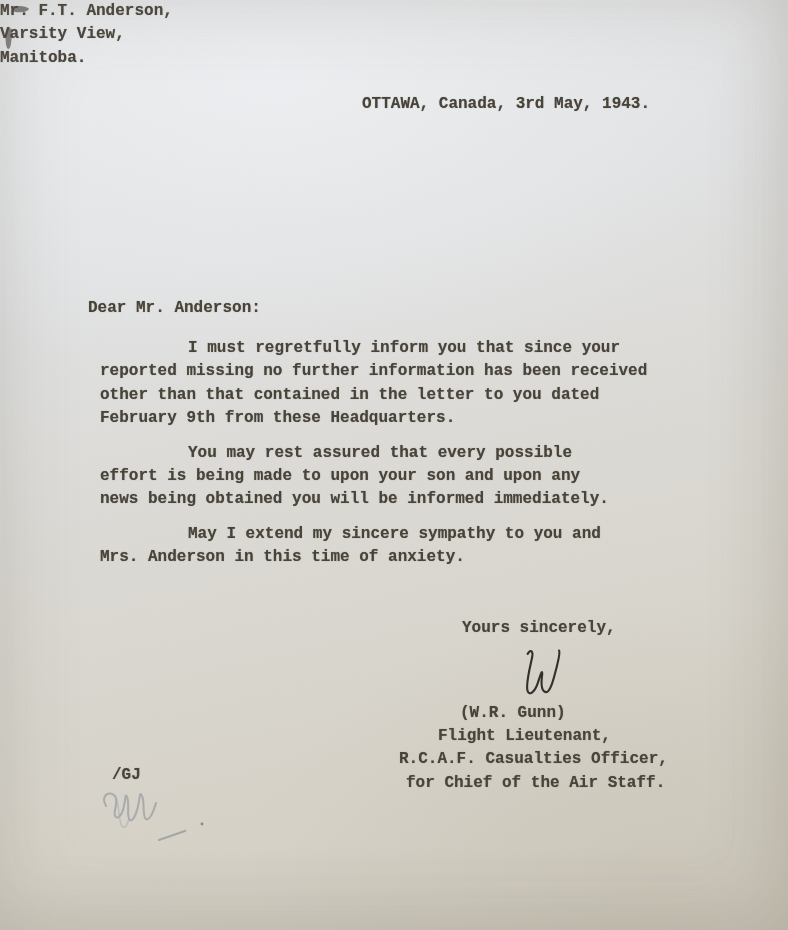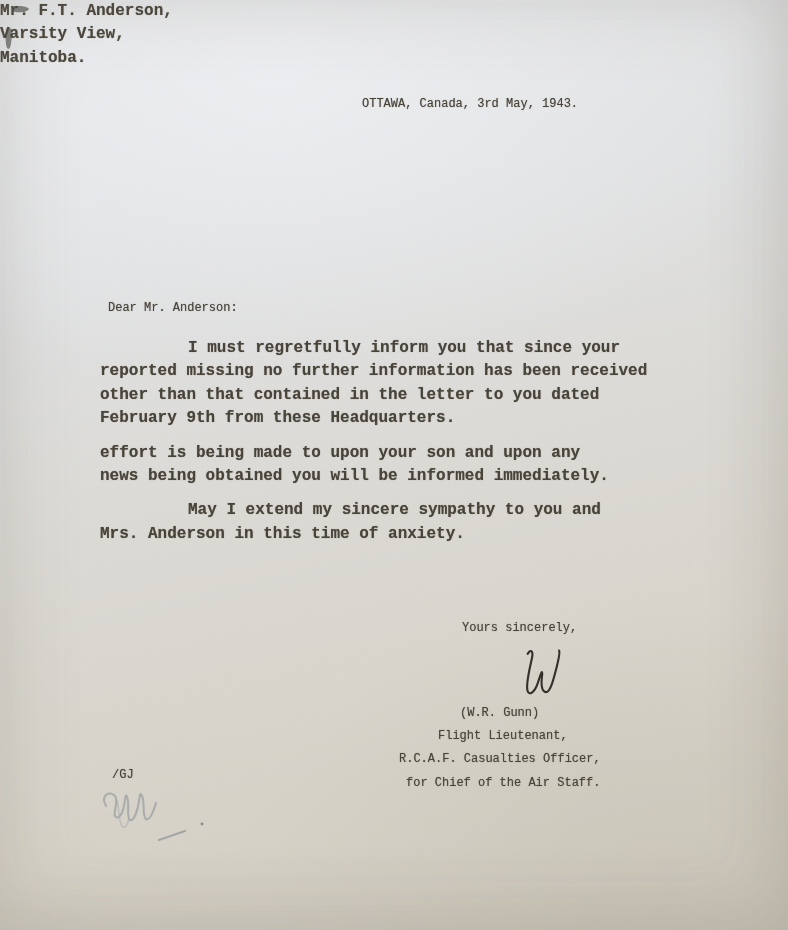--- a/index.html
+++ b/index.html
@@ -8,35 +8,35 @@
     width:788px;height:930px;
     overflow:hidden;
     background:
       radial-gradient(120% 60% at 35% 8%, rgba(238,240,243,.9) 0%, rgba(238,240,243,0) 55%),
       radial-gradient(90% 50% at 85% 95%, rgba(198,192,178,.55) 0%, rgba(198,192,178,0) 60%),
       linear-gradient(168deg,#e7e8ea 0%,#e1e2e3 28%,#dcdad5 52%,#d7d3c9 78%,#d3cfc3 100%);
     font-family:"Liberation Mono","DejaVu Sans Mono",monospace;
   }
   .tw{
     position:absolute;
-    font-size:12px;
-    font-weight:400;
+    font-size:16px;
+    font-weight:700;
     line-height:23.4px;
     letter-spacing:0;
     white-space:pre;
     color:#49443a;
     text-shadow:0 0 1px rgba(70,64,52,.55);
   }
   .address div, .para div{
     font-size:16px;font-weight:700;line-height:23.4px;white-space:pre;
     color:#49443a;text-shadow:0 0 1px rgba(70,64,52,.55);
   }
   .dateline{left:362px;top:93px;}
   .address{left:106px;top:215px;}
-  .salutation{left:108px;top:297px;}
+  .salutation{left:88px;top:297px;}
   .body{position:absolute;left:100px;top:337px;width:590px;}
   .para{margin:0 0 11px 0;}
   .indent{padding-left:88px;}
   .closing{left:462px;top:601px;margin-top:16px;}
   .sig-svg{position:absolute;left:514px;top:646px;}
   .sig-name{left:460px;top:702px;}
   .sig-t1{left:438px;top:725px;}
   .sig-t2{left:399px;top:748px;}
   .sig-t3{left:406px;top:772px;}
   .initials{left:112px;top:764px;text-align:center;}
@@ -77,20 +77,21 @@
   <div class="tw salutation">Dear Mr. Anderson:</div>
 
   <div class="body">
     <div class="para">
       <div class="indent">I must regretfully inform you that since your</div>
       <div>reported missing no further information has been received</div>
       <div>other than that contained in the letter to you dated</div>
       <div>February 9th from these Headquarters.</div>
     </div>
     <div class="para">
+      <div class="indent">You may rest assured that every possible</div>
       <div>effort is being made to upon your son and upon any</div>
       <div>news being obtained you will be informed immediately.</div>
     </div>
     <div class="para">
       <div class="indent">May I extend my sincere sympathy to you and</div>
       <div>Mrs. Anderson in this time of anxiety.</div>
     </div>
   </div>
 
   <div class="tw closing">Yours sincerely,</div>

